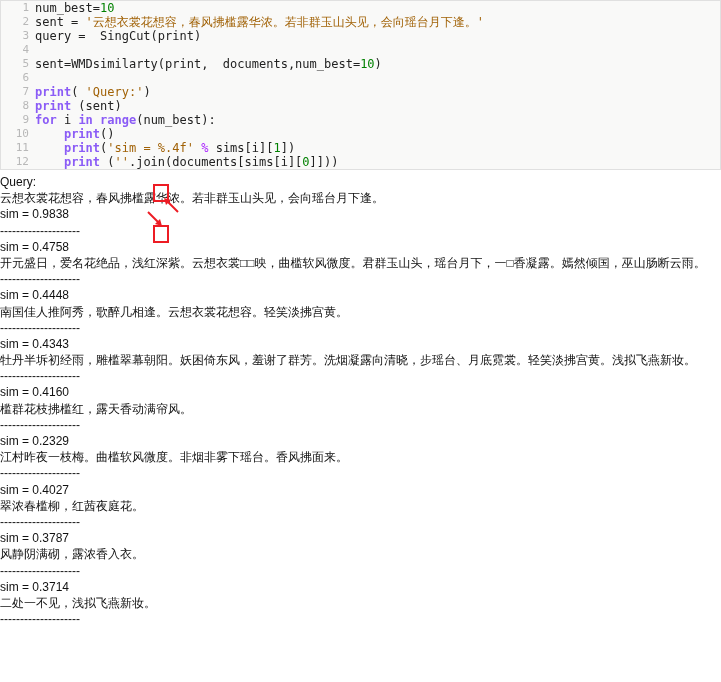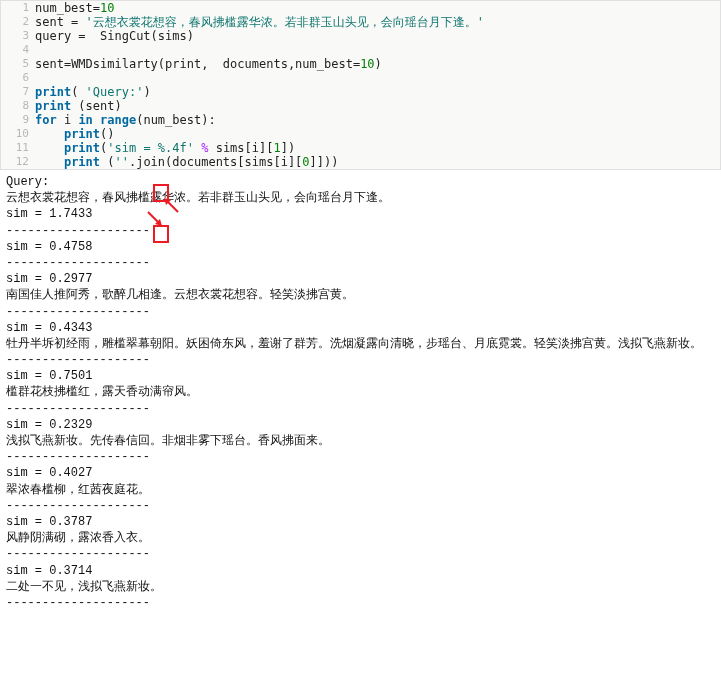--- a/index.html
+++ b/index.html
@@ -1,43 +1,43 @@
 <!DOCTYPE html>
 <html><head>
 <meta charset="utf-8">
 <style>
 body{margin:0;font-family:Consolas,"Microsoft YaHei",monospace;font-size:12px;color:#333;background:#fff}
 .code-editor{border:1px solid #e0e0e0;background:#f9f9f8}
 .code-row{display:flex;line-height:14px}
 .gutter{width:28px;text-align:right;padding-right:6px;color:#b8b8b8;user-select:none;font-size:11px}
 .code{white-space:pre;color:#222}
-.kw{color:#0369a1;font-weight:bold}
-.str{color:#0f766e}
+.kw{color:#8b5cf6;font-weight:bold}
+.str{color:#a16207}
 .num{color:#008000}
 .op{color:#aa22ff}
-.output{padding:4px 6px;font-family:Liberation Mono, monospace;font-size:12px;color:#111;line-height:1.35;position:relative}
+.output{padding:4px 0;font-family:Liberation Sans, sans-serif;font-size:12px;color:#111;line-height:1.35;position:relative}
 .anno{position:absolute;border:2px solid #ed1c24;pointer-events:none}
 .arrow{position:absolute;pointer-events:none}
 p{margin:0}
 </style>
 </head>
 <body>
 
 <div class="code-editor" id="code">
     <div class="code-row">
       <div class="gutter">1</div>
       <div class="code"><span>num_best=</span><span class="num">10</span></div>
     </div>
     <div class="code-row">
       <div class="gutter">2</div>
       <div class="code"><span>sent = </span><span class="str">'云想衣裳花想容，春风拂槛露华浓。若非群玉山头见，会向瑶台月下逢。'</span></div>
     </div>
     <div class="code-row">
       <div class="gutter">3</div>
-      <div class="code"><span>query =  SingCut(sims)</span></div>
+      <div class="code"><span>query =  SingCut(print)</span></div>
     </div>
     <div class="code-row">
       <div class="gutter">4</div>
       <div class="code"><span></span></div>
     </div>
     <div class="code-row">
       <div class="gutter">5</div>
       <div class="code"><span>sent=</span><span>WMD</span><span>similarty(print,  documents,num_best=</span><span class="num">10</span><span>)</span></div>
     </div>
     <div class="code-row">
@@ -77,40 +77,41 @@
       <line x1="14" y1="14" x2="2" y2="2" stroke="#ed1c24" stroke-width="2"></line>
       <polygon points="0,0 7,2 2,7" fill="#ed1c24"></polygon>
     </svg>
   <svg class="arrow" style="left:146px;top:40px;width:20px;height:16px">
       <line x1="2" y1="2" x2="14" y2="14" stroke="#ed1c24" stroke-width="2"></line>
       <polygon points="16,16 9,14 14,9" fill="#ed1c24"></polygon>
     </svg>
 <p>Query:</p>
     <p>云想衣裳花想容，春风拂槛露华浓。若非群玉山头见，会向瑶台月下逢。</p>
     <p></p>
-    <p>sim = 1.7433</p>
+    <p>sim = 0.9838</p>
     <p>--------------------</p>
     <p></p>
     <p>sim = 0.4758</p>
+    <p>开元盛日，爱名花绝品，浅红深紫。云想衣裳□□映，曲槛软风微度。君群玉山头，瑶台月下，一□香凝露。嫣然倾国，巫山肠断云雨。</p>
     <p>--------------------</p>
     <p></p>
-    <p>sim = 0.2977</p>
+    <p>sim = 0.4448</p>
     <p>南国佳人推阿秀，歌醉几相逢。云想衣裳花想容。轻笑淡拂宫黄。</p>
     <p>--------------------</p>
     <p></p>
     <p>sim = 0.4343</p>
     <p>牡丹半坼初经雨，雕槛翠幕朝阳。妖困倚东风，羞谢了群芳。洗烟凝露向清晓，步瑶台、月底霓裳。轻笑淡拂宫黄。浅拟飞燕新妆。</p>
     <p>--------------------</p>
     <p></p>
-    <p>sim = 0.7501</p>
+    <p>sim = 0.4160</p>
     <p>槛群花枝拂槛红，露天香动满帘风。</p>
     <p>--------------------</p>
     <p></p>
     <p>sim = 0.2329</p>
-    <p>浅拟飞燕新妆。先传春信回。非烟非雾下瑶台。香风拂面来。</p>
+    <p>江村昨夜一枝梅。曲槛软风微度。非烟非雾下瑶台。香风拂面来。</p>
     <p>--------------------</p>
     <p></p>
     <p>sim = 0.4027</p>
     <p>翠浓春槛柳，红茜夜庭花。</p>
     <p>--------------------</p>
     <p></p>
     <p>sim = 0.3787</p>
     <p>风静阴满砌，露浓香入衣。</p>
     <p>--------------------</p>
     <p></p>

